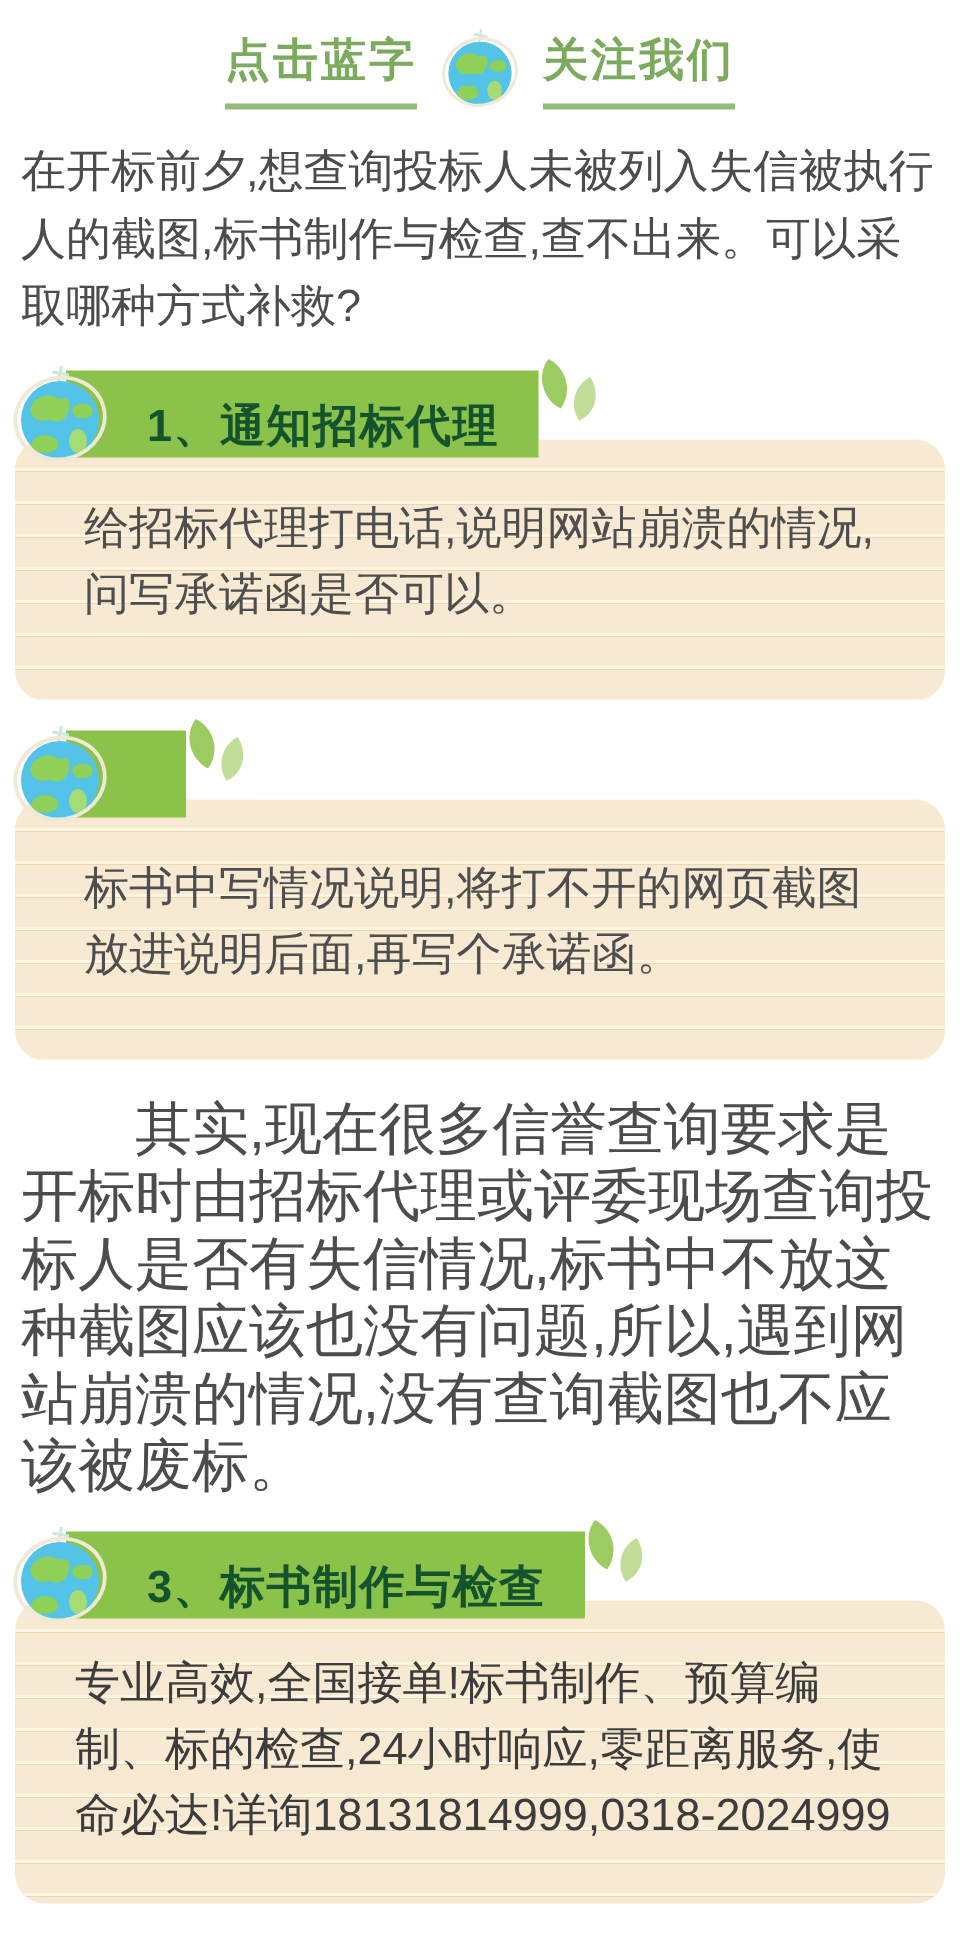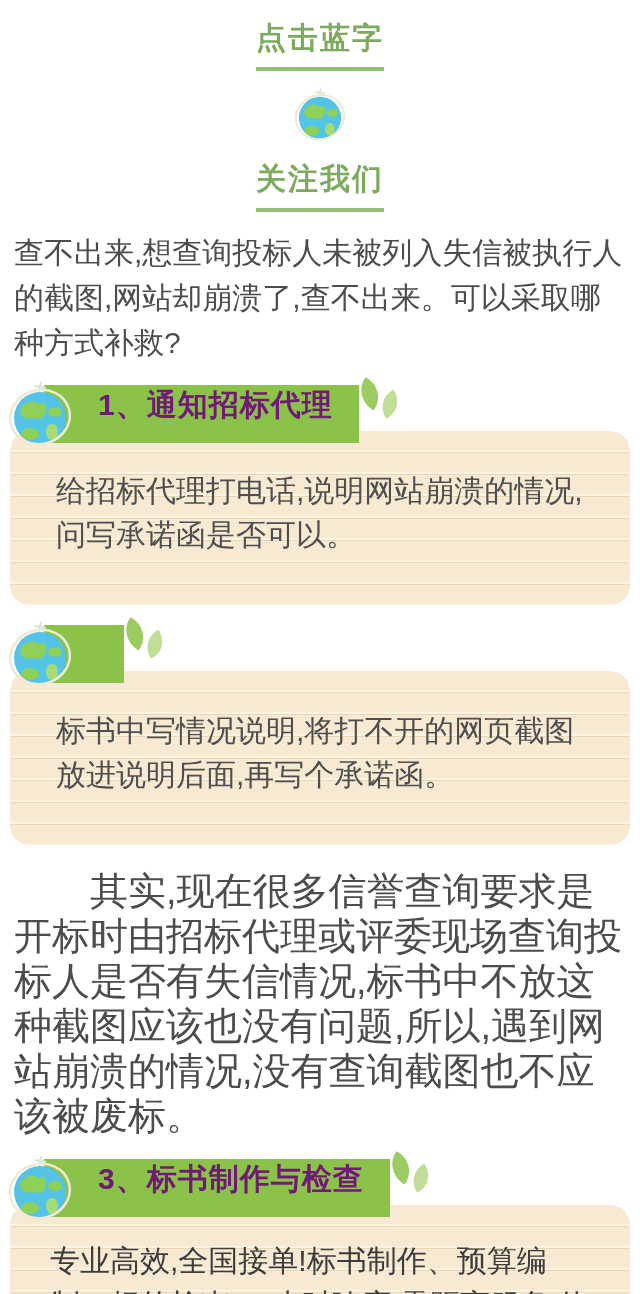--- a/index.html
+++ b/index.html
@@ -3,38 +3,38 @@
 <meta charset="utf-8">
 <style>
   html,body { margin:0; padding:0; background:#e9e9e9; }
   .page {
     position:relative; width:640px; height:1294px; margin:0 auto;
     background:#ffffff; overflow:hidden;
     font-family:"Liberation Sans","DejaVu Sans",sans-serif;
   }
 
   
-  .hdr { display:flex; justify-content:center; align-items:center; gap:16px; padding-top:18px;flex-direction:column; }
+  .hdr { display:flex; justify-content:center; align-items:center; gap:16px; padding-top:18px; }
   .hdr-label {
     color:var(--header-green,#7cab5e); font-size:30px; font-weight:bold;
     padding-bottom:8px; border-bottom:4px solid var(--header-underline,#8fbc74);
     letter-spacing:2px; cursor:pointer;
   }
   .hdr .globe-slot { width:52px; height:56px; display:inline-block; }
 
   
   .intro { margin:18px 14px 0; font-size:30px; line-height:45px; color:var(--body-text,#4c4c4c); }
   .middle { margin:24px 14px 0; font-size:38px; line-height:45px; color:var(--body-text,#4c4c4c); text-indent:2em; }
 
   
   .topic { margin:20px 10px 0; position:relative; }
   .banner-row { position:relative; z-index:2; padding-left:34px; height:58px; }
   .banner {
-    position:relative; display:inline-flex; align-items:flex-start; height:58px;
-    background:var(--banner-green,#8bc24a); color:#701a75;
+    position:relative; display:inline-flex; align-items:flex-end; height:58px;
+    background:var(--banner-green,#8bc24a); color:#14532d;
     font-size:30px; font-weight:bold; letter-spacing:1px;
     padding:0 26px 0 54px; box-sizing:border-box;
   }
   .banner .globe-slot { position:absolute; left:-36px; top:-5px; width:64px; height:68px; }
   .banner .leaves-slot { position:absolute; right:-44px; top:-10px; width:48px; height:54px; }
   .paper {
     position:relative; z-index:1; margin-top:-12px; border-radius:20px;
     background-color:#f7e9d2;
     background-image:repeating-linear-gradient(180deg,
       #f7e9d2 0px, #f7e9d2 19px,
@@ -78,21 +78,21 @@
     <path d="M14 26 q9 -8 17 -2 q9 -3 7 7 q-3 11 -13 7 q-11 3 -13 -7 z" fill="#8ed058"></path>
     <ellipse cx="47" cy="32" rx="7" ry="5" fill="#8ed058"></ellipse>
     <ellipse cx="22" cy="54" rx="9" ry="6" fill="#8ed058"></ellipse>
     <ellipse cx="44" cy="52" rx="6" ry="8" fill="#a5dc74"></ellipse>
     <ellipse cx="32" cy="37" rx="30" ry="27" fill="none" stroke="#efe9d6" stroke-width="2.5" transform="rotate(-16 32 37)"></ellipse>
   </svg>
 </span>
     <span class="hdr-label">关注我们</span>
   </div>
 
-  <p class="intro">查不出来,想查询投标人未被列入失信被执行人的截图,网站却崩溃了,查不出来。可以采取哪种方式补救?</p>
+  <p class="intro">在开标前夕,想查询投标人未被列入失信被执行人的截图,标书制作与检查,查不出来。可以采取哪种方式补救?</p>
 
   <section class="topic">
     <div class="banner-row">
       <div class="banner">
         <span class="globe-slot">
   <svg viewBox="0 0 64 68">
     <line x1="33" y1="2" x2="31" y2="12" stroke="#cfe6d8" stroke-width="2"></line>
     <line x1="27" y1="6" x2="38" y2="8" stroke="#cfe6d8" stroke-width="2"></line>
     <circle cx="32" cy="38" r="26" fill="#54c3e8"></circle>
     <path d="M14 26 q9 -8 17 -2 q9 -3 7 7 q-3 11 -13 7 q-11 3 -13 -7 z" fill="#8ed058"></path>

